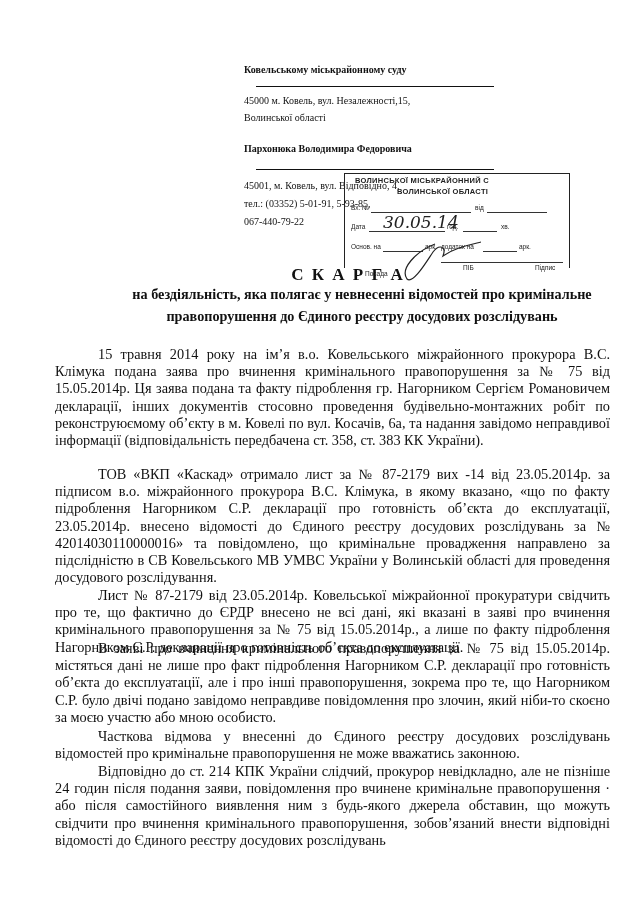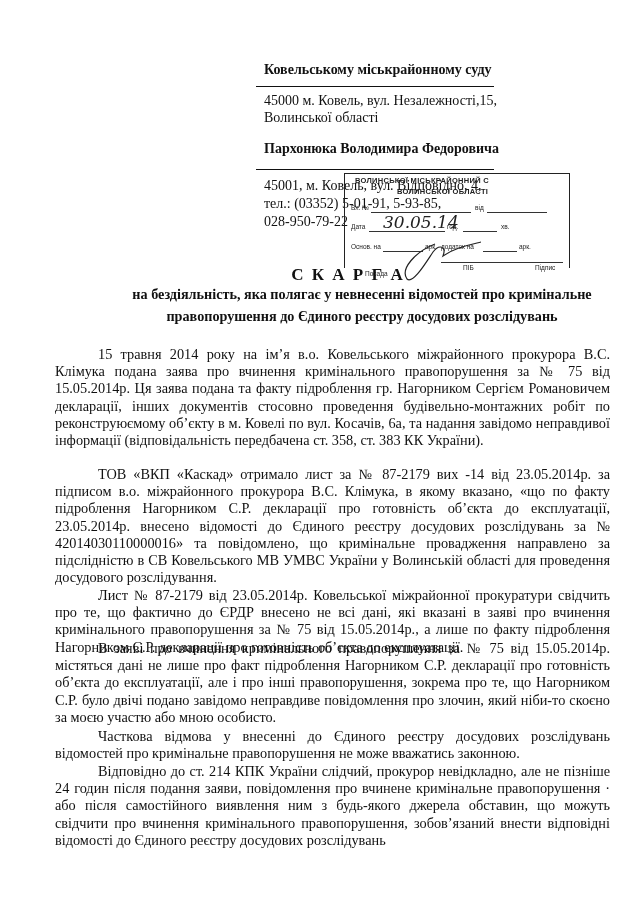--- a/index.html
+++ b/index.html
@@ -2,21 +2,21 @@
 <html><head>
 <meta charset="utf-8">
 <style>
   html, body { margin: 0; padding: 0; }
   body {
     width: 640px; height: 910px; overflow: hidden; position: relative;
     background: #ffffff; color: #111;
     font-family: "Liberation Serif", "DejaVu Serif", serif;
   }
   .abs { position: absolute; }
-  .hdr { left: 264px; font-size: 14px; line-height: 17px; }
+  .hdr { left: 244px; font-size: 10px; line-height: 17px; }
   .b { font-weight: bold; }
   .rule { position: absolute; left: 256px; width: 238px; height: 0; border-top: 1px solid #111; }
   .para { position: absolute; left: 55px; width: 555px; font-size: 14.3px; line-height: 17.2px; text-align: justify; text-align-last: left; }
   .para .ind { display: inline-block; width: 43px; }
   .title { position: absolute; left: 0; width: 640px; text-align: center; font-weight: bold; padding-left: 42px; }
   
   .stamp {
     position: absolute; left: 344px; top: 173px; width: 224px; height: 94px;
     border-left: 1.5px solid #222; border-top: 1.5px solid #222; border-right: 1.5px solid #222;
     font-family: "Liberation Sans", "DejaVu Sans", sans-serif; color: #222;
@@ -31,21 +31,21 @@
 
 <div class="abs hdr b" style="top:61px;">Ковельському міськрайонному суду</div>
 <div class="rule" style="top:86px;"></div>
 <div class="abs hdr" style="top:92px;">45000 м. Ковель, вул. Незалежності,15,</div>
 <div class="abs hdr" style="top:109px;">Волинської області</div>
 
 <div class="abs hdr b" style="top:140px;text-align:right;">Пархонюка  Володимира Федоровича</div>
 <div class="rule" style="top:169px;"></div>
 <div class="abs hdr" style="top:177px;">45001, м. Ковель, вул. Відповідно, 4,</div>
 <div class="abs hdr" style="top:195px;">тел.: (03352) 5-01-91, 5-93-85,</div>
-<div class="abs hdr" style="top:213px;">028-950-79-22</div>
+<div class="abs hdr" style="top:213px;">067-440-79-22</div>
 
 <div class="stamp">
   <div class="h" style="left:10px; top:2px;">ВОЛИНСЬКОЇ МІСЬКРАЙОННИЙ С</div>
   <div class="h" style="left:52px; top:13px;">ВОЛИНСЬКОЇ ОБЛАСТІ</div>
   <div class="s" style="left:6px; top:30px;">Вх. №</div>
   <div class="ln" style="left:26px; top:38px; width:100px;"></div>
   <div class="s" style="left:130px; top:30px;">від</div>
   <div class="ln" style="left:142px; top:38px; width:60px;"></div>
 
   <div class="s" style="left:6px; top:49px;">Дата</div>

